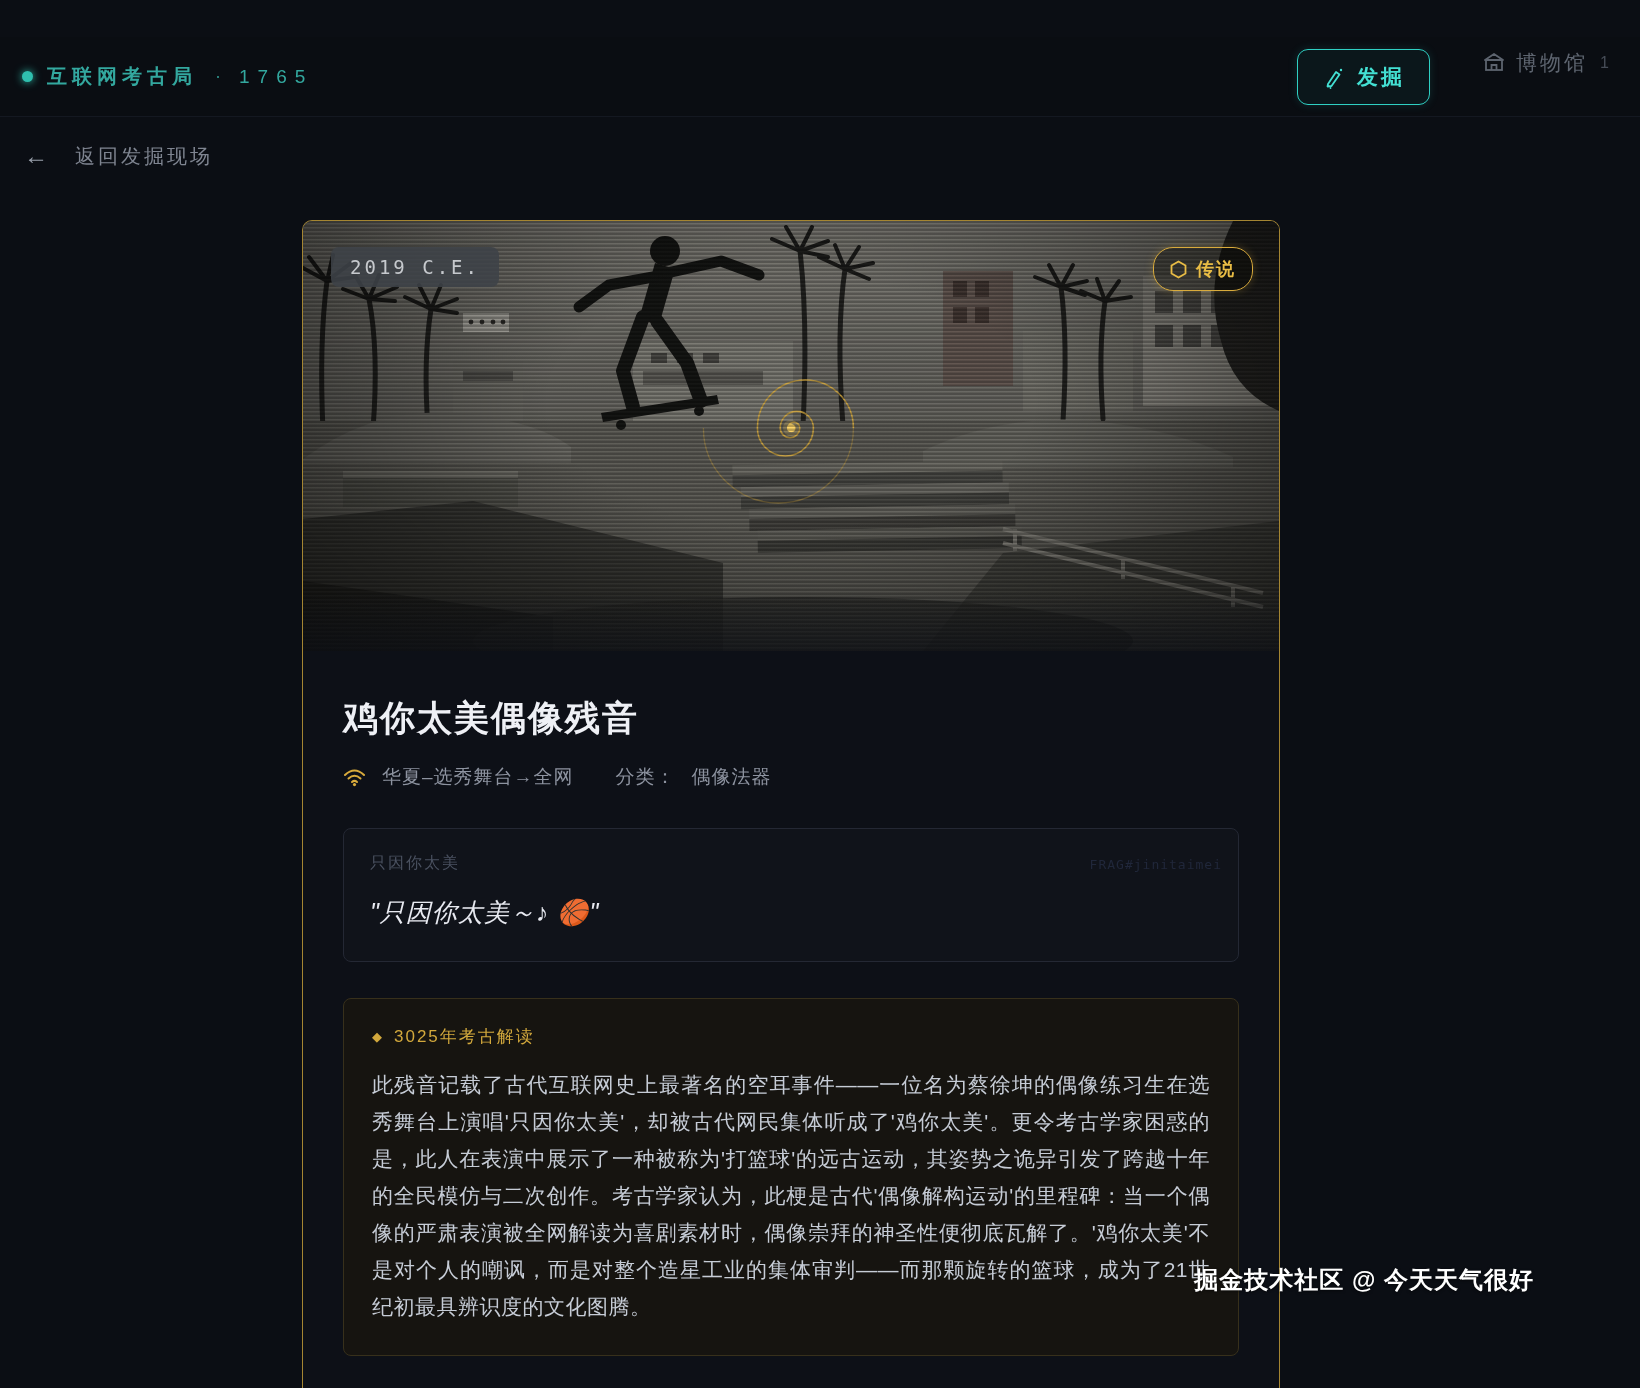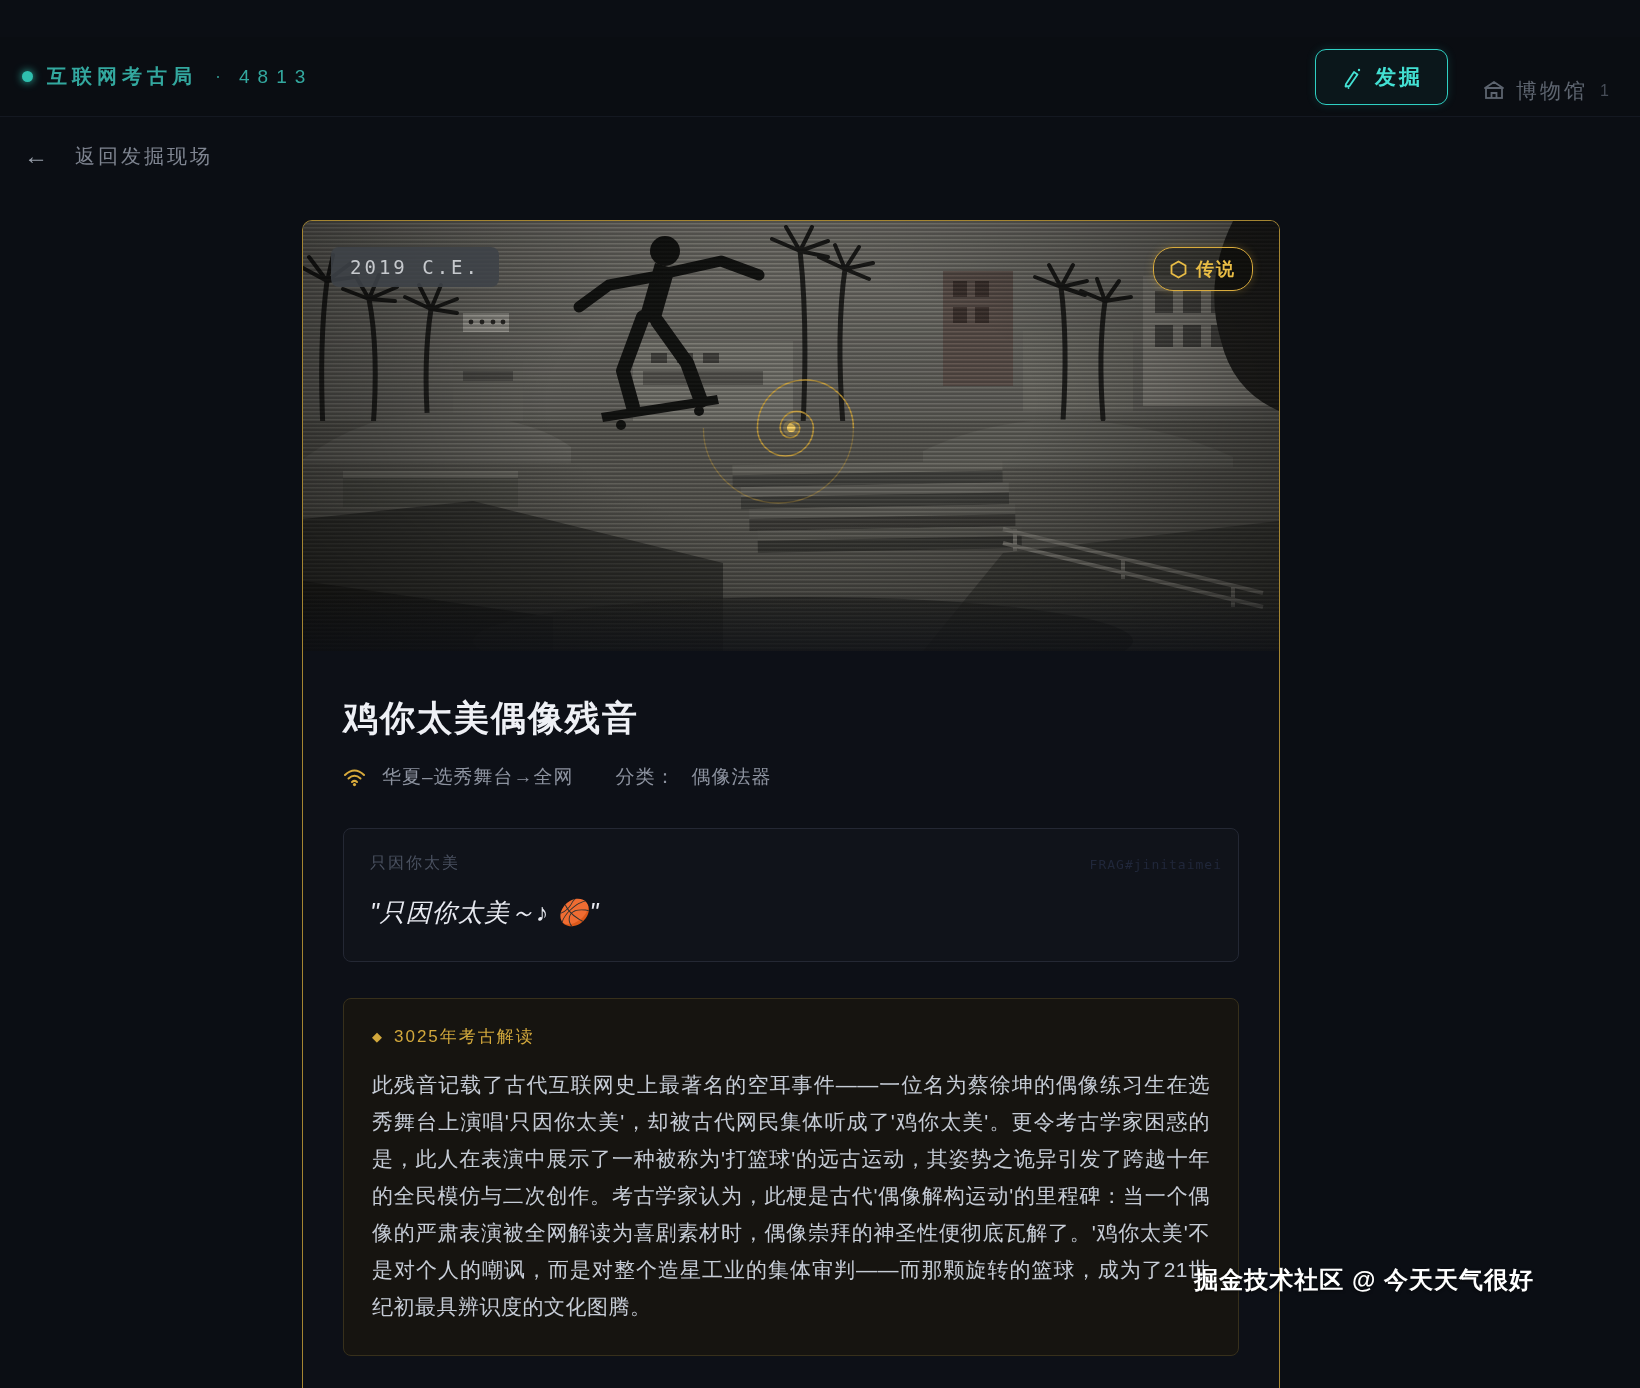--- a/index.html
+++ b/index.html
@@ -25,21 +25,21 @@
   .brand-dot {
     width:11px; height:11px; border-radius:50%;
     background:#2fbfae; box-shadow:0 0 8px #2fbfae;
   }
   .brand-title {
     color:#33a89f; font-size:20px; font-weight:bold; letter-spacing:5px;
   }
   .brand-sep { color:#2e8f88; font-size:18px; margin:0 4px; }
   .brand-year { color:#33a89f; font-size:19px; letter-spacing:8px; }
 
-  .header-right { display:flex; align-items:flex-end; gap:34px; }
+  .header-right { display:flex; align-items:flex-start; gap:52px; }
   .excavate-btn {
     display:flex; align-items:center; gap:11px;
     border:1.5px solid #2fd0c3; border-radius:11px;
     background:rgba(47,208,195,0.05);
     color:#43e0d3; font-size:21px; font-weight:bold;
     padding:13px 24px; cursor:pointer;
     box-shadow:0 0 10px rgba(47,208,195,0.15);
     letter-spacing:3px;
   }
   .museum-link {
@@ -157,21 +157,21 @@
   .icon-svg { display:block; }
 </style>
 </head>
 <body>
 
 <div class="header">
   <div class="brand">
     <span class="brand-dot"></span>
     <span class="brand-title">互联网考古局</span>
     <span class="brand-sep">·</span>
-    <span class="brand-year">4813</span>
+    <span class="brand-year">1765</span>
   </div>
   <div class="header-right">
     <button class="excavate-btn">
       <span>
         <svg class="icon-svg" width="24" height="24" viewBox="0 0 24 24">
           <path d="M6 19 L14 7 L17.5 9.5 L9.5 21 L5.5 21.5 Z" fill="none" stroke="#43e0d3" stroke-width="1.8" stroke-linejoin="round"></path>
           <circle cx="19" cy="5" r="1.2" fill="#43e0d3"></circle>
           <circle cx="8.5" cy="23" r="0.9" fill="#43e0d3"></circle>
         </svg>
       </span>

